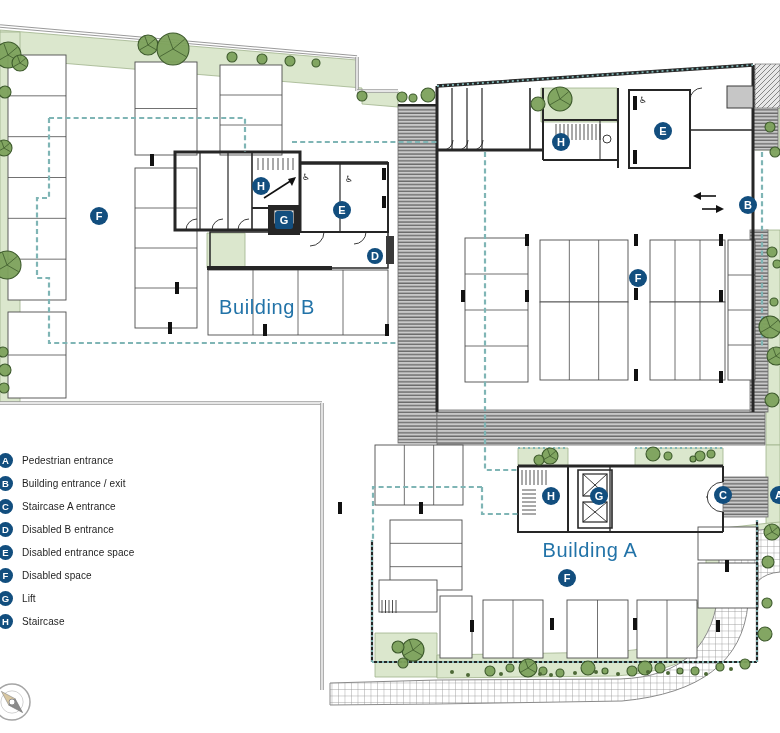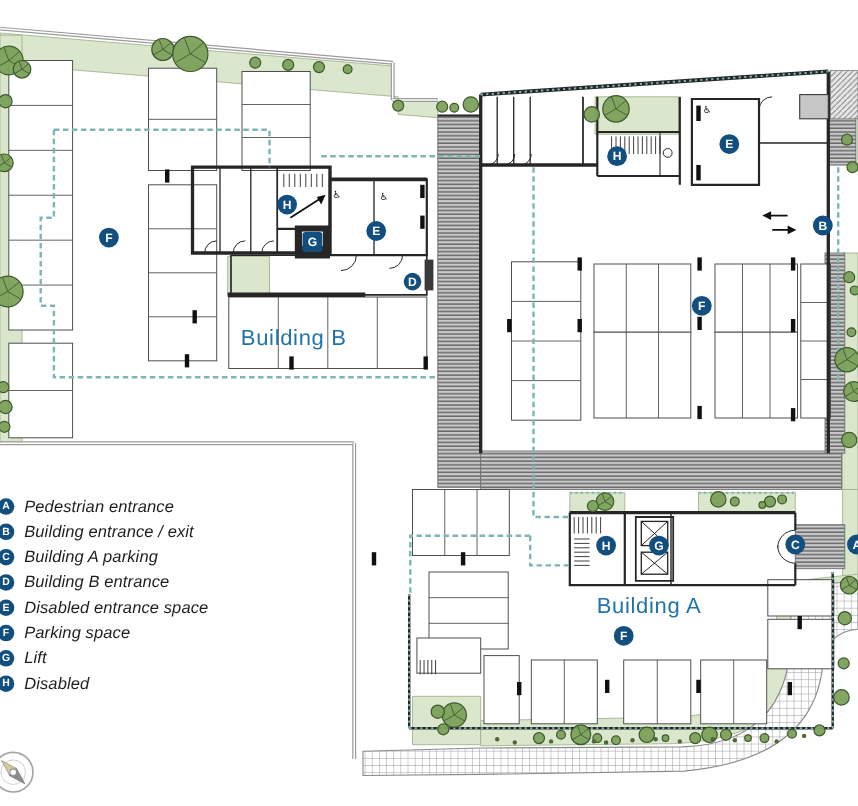--- a/index.html
+++ b/index.html
@@ -4,21 +4,21 @@
 <style>
   html,body{margin:0;padding:0;background:#fff;}
   #stage{position:relative;width:780px;height:733px;background:#fff;overflow:hidden;
          font-family:"Liberation Sans", sans-serif;}
   #plan-svg{position:absolute;left:0;top:0;}
   #legend{position:absolute;left:0px;top:449px;width:190px;}
   .lg-item{display:flex;align-items:center;height:23px;}
   .lg-badge{flex:0 0 auto;width:15px;height:15px;margin-left:-2px;border-radius:50%;
             color:#fff;font-size:9.5px;font-weight:bold;display:flex;align-items:center;
             justify-content:center;}
-  .lg-label{margin-left:9px;font-size:15px;color:#1e1e1e;letter-spacing:.1px;font-style:italic;}
+  .lg-label{margin-left:9px;font-size:10px;color:#1e1e1e;letter-spacing:.1px;}
   text.bldg{letter-spacing:.6px;}
 </style>
 </head>
 <body>
 
 <div id="stage">
   <svg id="plan-svg" xmlns="http://www.w3.org/2000/svg" width="780" height="733" viewBox="0 0 780 733">
       <defs>
         <pattern id="stripeH" width="4" height="3.4" patternUnits="userSpaceOnUse">
           <rect width="4" height="3.4" fill="#c9c9c9"></rect>
@@ -476,36 +476,36 @@
       <div class="lg-item">
         <span class="lg-badge" style="background: rgb(18, 78, 126);">A</span>
         <span class="lg-label">Pedestrian entrance</span>
       </div>
       <div class="lg-item">
         <span class="lg-badge" style="background: rgb(18, 78, 126);">B</span>
         <span class="lg-label">Building entrance / exit</span>
       </div>
       <div class="lg-item">
         <span class="lg-badge" style="background: rgb(18, 78, 126);">C</span>
-        <span class="lg-label">Building A parking</span>
+        <span class="lg-label">Staircase A entrance</span>
       </div>
       <div class="lg-item">
         <span class="lg-badge" style="background: rgb(18, 78, 126);">D</span>
-        <span class="lg-label">Building B entrance</span>
+        <span class="lg-label">Disabled B entrance</span>
       </div>
       <div class="lg-item">
         <span class="lg-badge" style="background: rgb(18, 78, 126);">E</span>
         <span class="lg-label">Disabled entrance space</span>
       </div>
       <div class="lg-item">
         <span class="lg-badge" style="background: rgb(18, 78, 126);">F</span>
-        <span class="lg-label">Parking space</span>
+        <span class="lg-label">Disabled space</span>
       </div>
       <div class="lg-item">
         <span class="lg-badge" style="background: rgb(18, 78, 126);">G</span>
         <span class="lg-label">Lift</span>
       </div>
       <div class="lg-item">
         <span class="lg-badge" style="background: rgb(18, 78, 126);">H</span>
-        <span class="lg-label">Disabled</span>
+        <span class="lg-label">Staircase</span>
       </div>
     </div>
 </div>
 
 </body></html>

